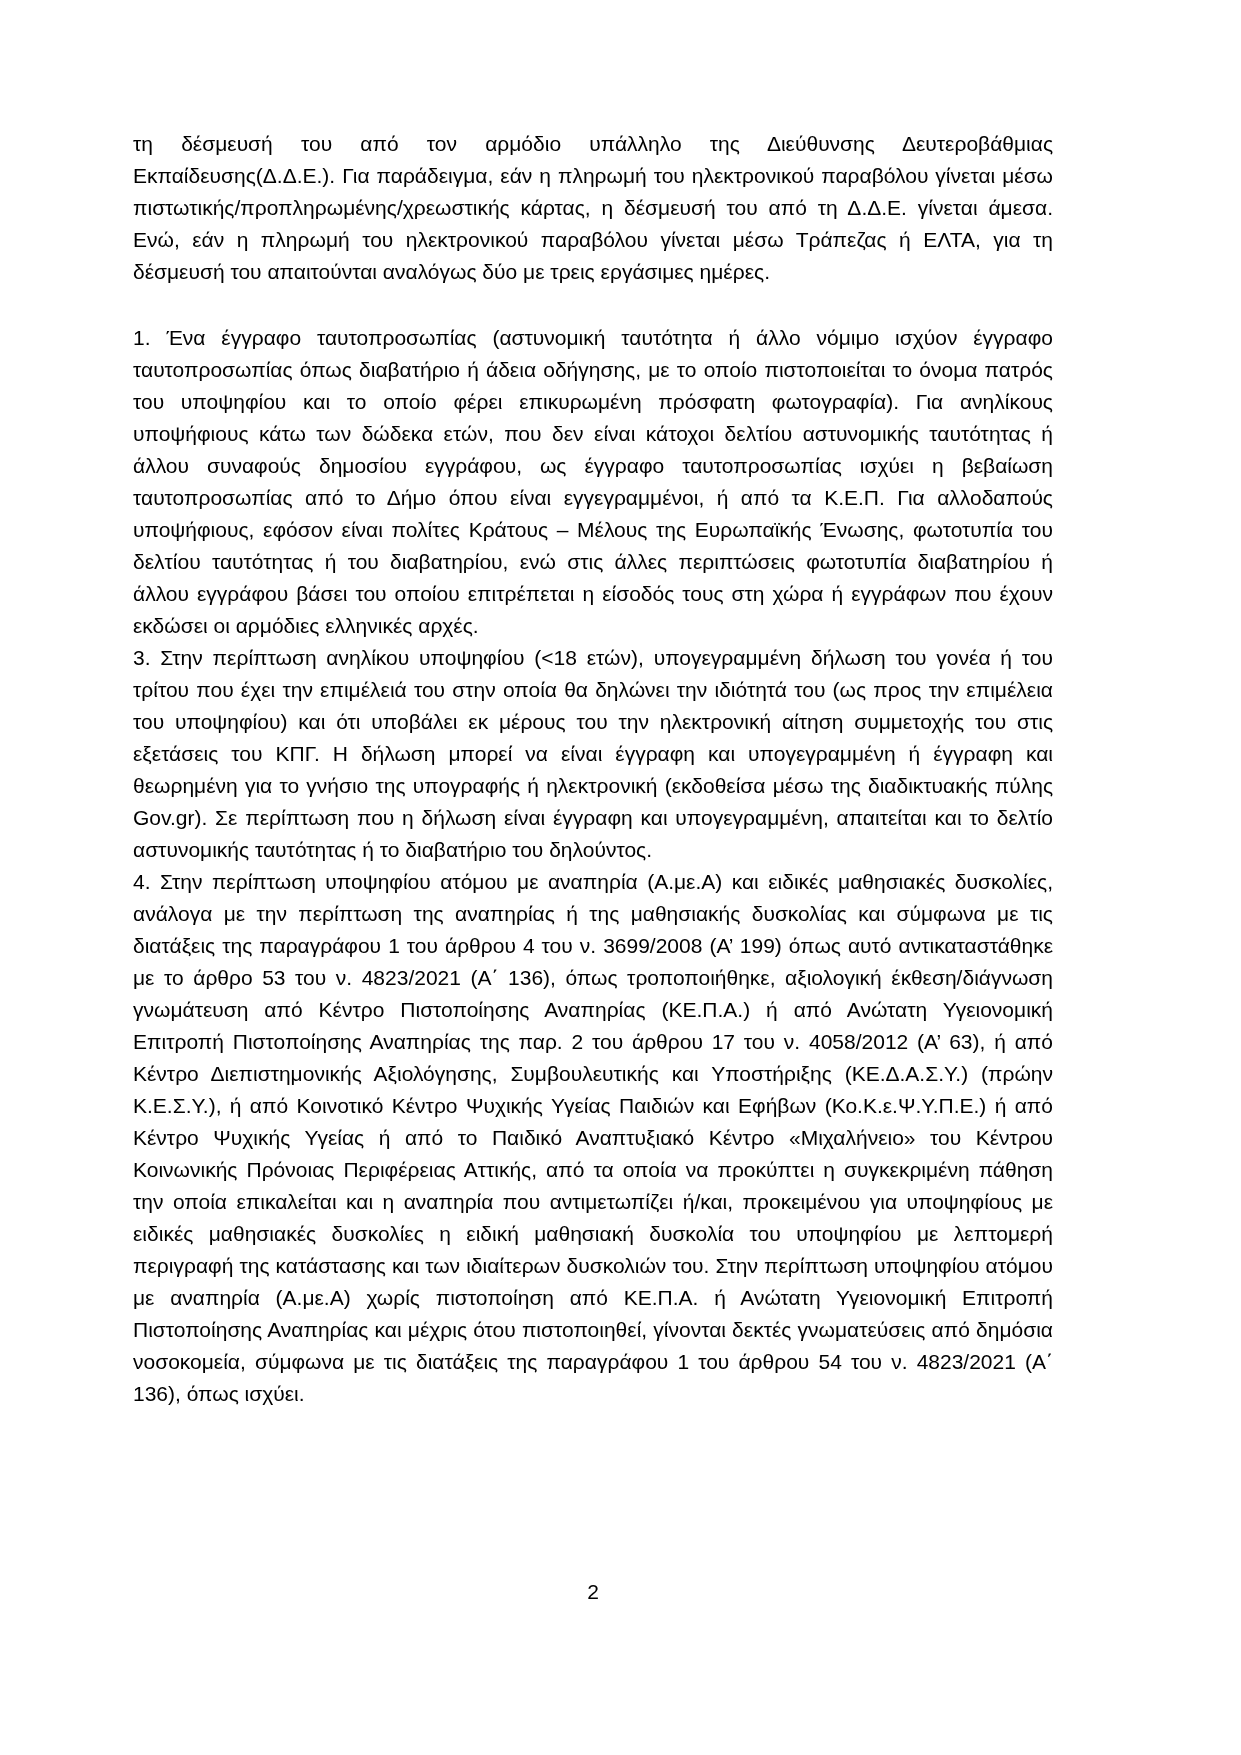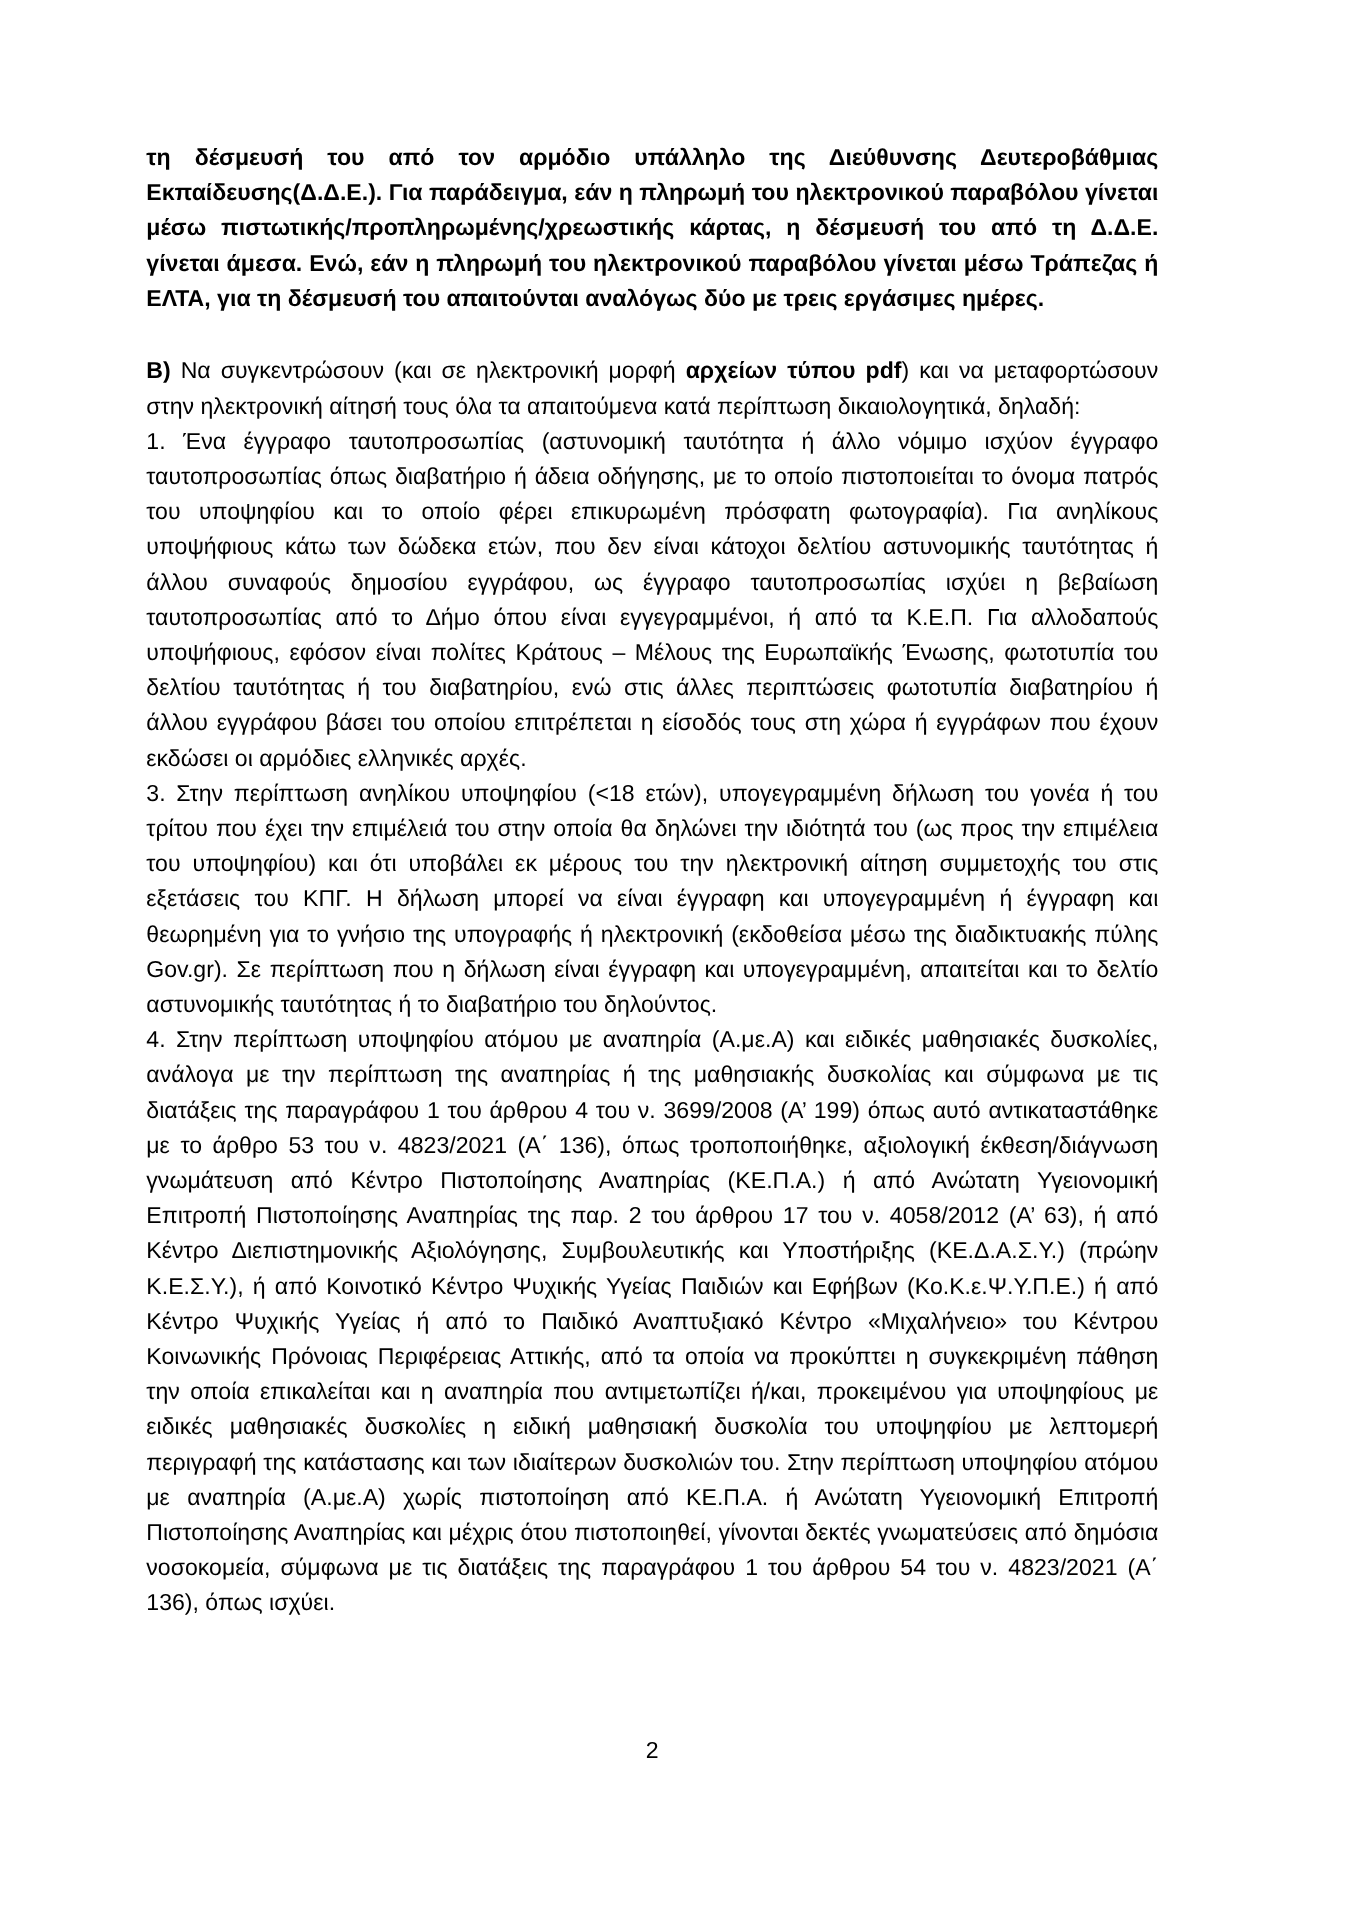--- a/index.html
+++ b/index.html
@@ -24,21 +24,21 @@
   }
   .para {
     margin: 0;
     font-size: 21px;
     line-height: 32px;
     text-align: justify;
     text-justify: inter-word;
     color: #000000;
   }
   .para.bold-para {
-    font-weight: 700;
+    font-weight: 400;
     margin-bottom: 34px;
   }
   .bold {
     font-weight: 700;
   }
   .page-number {
     position: absolute;
     left: 133px;
     top: 1576px;
     width: 920px;
@@ -49,21 +49,20 @@
   }
 </style>
 </head>
 <body>
 
 <div class="page">
   <div class="content">
 
     <p class="para bold-para">τη δέσμευσή του από τον αρμόδιο υπάλληλο της Διεύθυνσης Δευτεροβάθμιας Εκπαίδευσης(Δ.Δ.Ε.). Για παράδειγμα, εάν η πληρωμή του ηλεκτρονικού παραβόλου γίνεται μέσω πιστωτικής/προπληρωμένης/χρεωστικής κάρτας, η δέσμευσή του από τη Δ.Δ.Ε. γίνεται άμεσα. Ενώ, εάν η πληρωμή του ηλεκτρονικού παραβόλου γίνεται μέσω Τράπεζας ή ΕΛΤΑ, για τη δέσμευσή του απαιτούνται αναλόγως δύο με τρεις εργάσιμες ημέρες.</p>
 
-    <p class="para"><span class="bold">Β)</span><span> Να συγκεντρώσουν (και σε ηλεκτρονική μορφή </span><span class="bold">αρχείων τύπου pdf</span><span>) και να μεταφορτώσουν στην ηλεκτρονική αίτησή τους όλα τα απαιτούμενα κατά περίπτωση δικαιολογητικά, δηλαδή:</span></p>
 
     <p class="para">1. Ένα έγγραφο ταυτοπροσωπίας (αστυνομική ταυτότητα ή άλλο νόμιμο ισχύον έγγραφο ταυτοπροσωπίας όπως διαβατήριο ή άδεια οδήγησης, με το οποίο πιστοποιείται το όνομα πατρός του υποψηφίου και το οποίο φέρει επικυρωμένη πρόσφατη φωτογραφία). Για ανηλίκους υποψήφιους κάτω των δώδεκα ετών, που δεν είναι κάτοχοι δελτίου αστυνομικής ταυτότητας ή άλλου συναφούς δημοσίου εγγράφου, ως έγγραφο ταυτοπροσωπίας ισχύει η βεβαίωση ταυτοπροσωπίας από το Δήμο όπου είναι εγγεγραμμένοι, ή από τα Κ.Ε.Π. Για αλλοδαπούς υποψήφιους, εφόσον είναι πολίτες Κράτους – Μέλους της Ευρωπαϊκής Ένωσης, φωτοτυπία του δελτίου ταυτότητας ή του διαβατηρίου, ενώ στις άλλες περιπτώσεις φωτοτυπία διαβατηρίου ή άλλου εγγράφου βάσει του οποίου επιτρέπεται η είσοδός τους στη χώρα ή εγγράφων που έχουν εκδώσει οι αρμόδιες ελληνικές αρχές.</p>
 
 
     <p class="para">3. Στην περίπτωση ανηλίκου υποψηφίου (&lt;18 ετών), υπογεγραμμένη δήλωση του γονέα ή του τρίτου που έχει την επιμέλειά του στην οποία θα δηλώνει την ιδιότητά του (ως προς την επιμέλεια του υποψηφίου) και ότι υποβάλει εκ μέρους του την ηλεκτρονική αίτηση συμμετοχής του στις εξετάσεις του ΚΠΓ. Η δήλωση μπορεί να είναι έγγραφη και υπογεγραμμένη ή έγγραφη και θεωρημένη για το γνήσιο της υπογραφής ή ηλεκτρονική (εκδοθείσα μέσω της διαδικτυακής πύλης Gov.gr). Σε περίπτωση που η δήλωση είναι έγγραφη και υπογεγραμμένη, απαιτείται και το δελτίο αστυνομικής ταυτότητας ή το διαβατήριο του δηλούντος.</p>
 
     <p class="para">4.  Στην περίπτωση υποψηφίου ατόμου με αναπηρία (Α.με.Α) και ειδικές μαθησιακές δυσκολίες, ανάλογα με την περίπτωση της αναπηρίας ή της μαθησιακής δυσκολίας και σύμφωνα με τις διατάξεις της παραγράφου 1 του άρθρου 4 του ν. 3699/2008 (Α’ 199) όπως αυτό αντικαταστάθηκε με το άρθρο 53 του ν. 4823/2021 (Α΄ 136), όπως τροποποιήθηκε, αξιολογική έκθεση/διάγνωση γνωμάτευση από Κέντρο Πιστοποίησης Αναπηρίας (ΚΕ.Π.Α.) ή από Ανώτατη Υγειονομική Επιτροπή Πιστοποίησης Αναπηρίας της παρ. 2 του άρθρου 17 του ν. 4058/2012 (Α’ 63), ή από Κέντρο Διεπιστημονικής Αξιολόγησης, Συμβουλευτικής και Υποστήριξης (ΚΕ.Δ.Α.Σ.Υ.) (πρώην Κ.Ε.Σ.Υ.), ή από Κοινοτικό Κέντρο Ψυχικής Υγείας Παιδιών και Εφήβων (Κο.Κ.ε.Ψ.Υ.Π.Ε.) ή από Κέντρο Ψυχικής Υγείας ή από το Παιδικό Αναπτυξιακό Κέντρο «Μιχαλήνειο» του Κέντρου Κοινωνικής Πρόνοιας Περιφέρειας Αττικής, από τα οποία να προκύπτει η συγκεκριμένη πάθηση την οποία επικαλείται και η αναπηρία που αντιμετωπίζει ή/και, προκειμένου για υποψηφίους με ειδικές μαθησιακές δυσκολίες η ειδική μαθησιακή δυσκολία του υποψηφίου με λεπτομερή περιγραφή της κατάστασης και των ιδιαίτερων δυσκολιών του. Στην περίπτωση υποψηφίου ατόμου με αναπηρία (Α.με.Α) χωρίς πιστοποίηση από ΚΕ.Π.Α. ή Ανώτατη Υγειονομική Επιτροπή Πιστοποίησης Αναπηρίας και μέχρις ότου πιστοποιηθεί, γίνονται δεκτές γνωματεύσεις από δημόσια νοσοκομεία, σύμφωνα με τις διατάξεις της παραγράφου 1 του άρθρου 54 του ν. 4823/2021 (Α΄ 136), όπως ισχύει.</p>
 
   </div>
 

